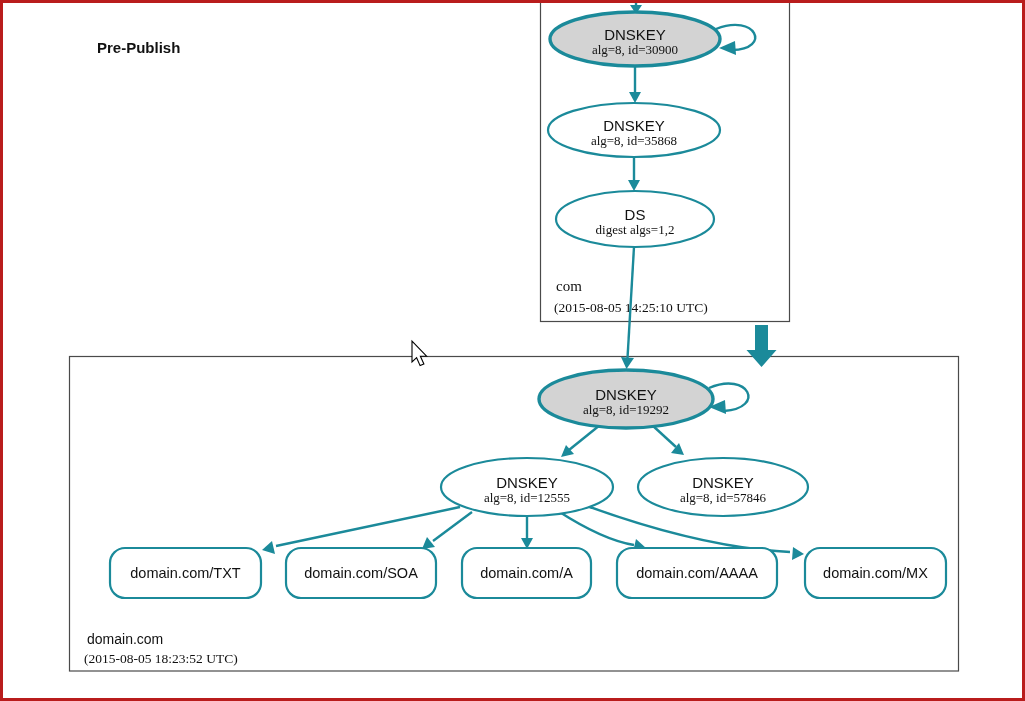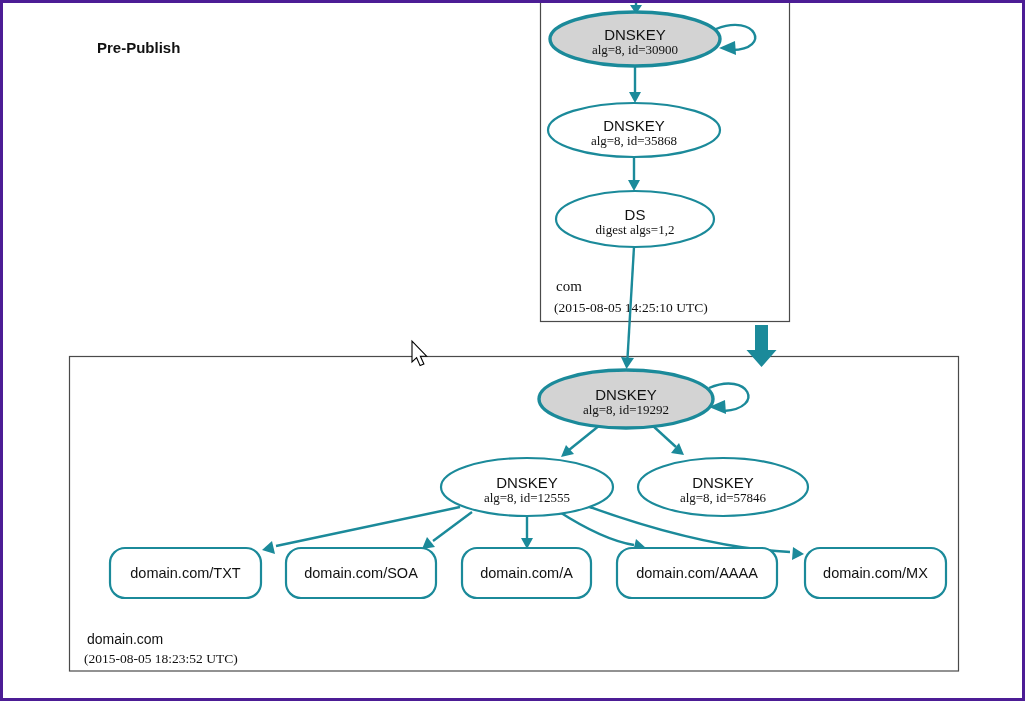--- a/index.html
+++ b/index.html
@@ -1,20 +1,20 @@
 <!DOCTYPE html>
 <html><head>
 <meta charset="utf-8">
 <style>
   html,body{margin:0;padding:0;background:#888;}
   .page{
     position:relative;
     width:1025px;height:701px;
     background:#fff;
-    border:3px solid #4c1d95;
+    border:3px solid #b91c1c;
     box-sizing:border-box;
     overflow:hidden;
     font-family:"Liberation Sans",sans-serif;
   }
   svg{position:absolute;left:0;top:0;}
   .zonebox{fill:none;stroke:#4a4a4a;stroke-width:1.2;}
   .edge{stroke:#1b8a9a;stroke-width:2.4;fill:none;}
   .ah{fill:#1b8a9a;stroke:none;}
   .thick{fill:#1b8a9a;stroke:none;}
   .ell{fill:#ffffff;stroke:#1b8a9a;stroke-width:2.2;}

